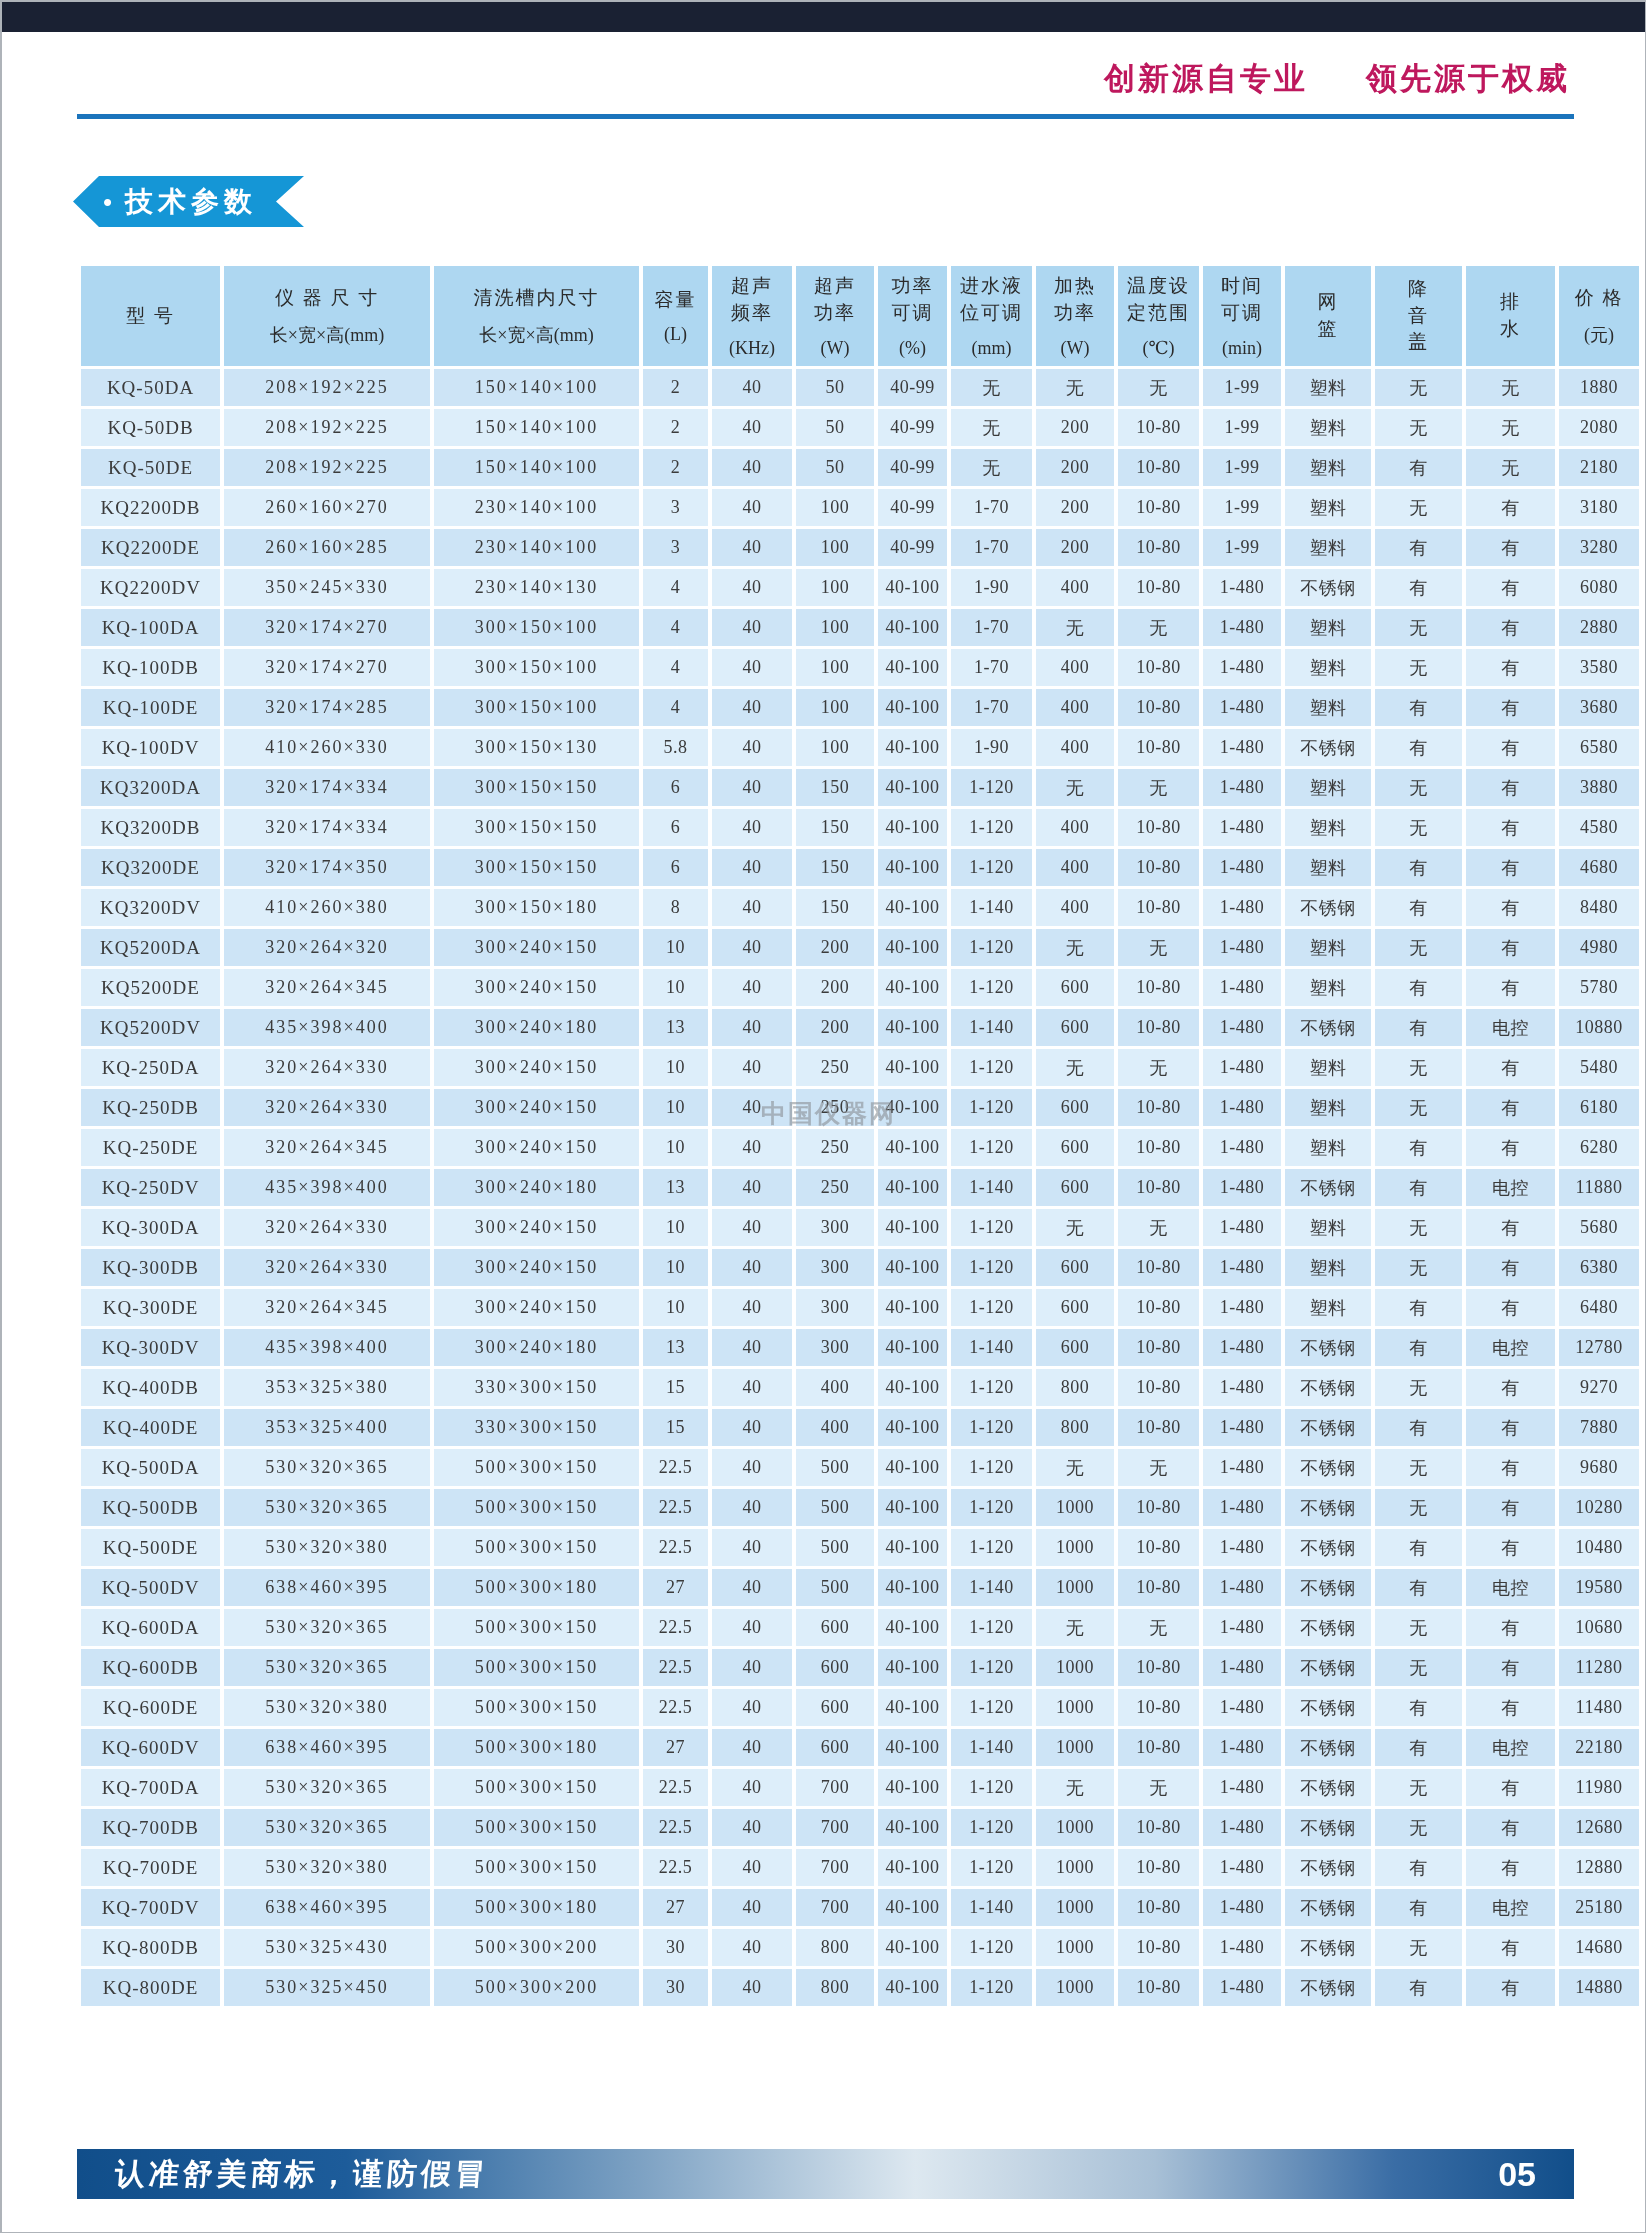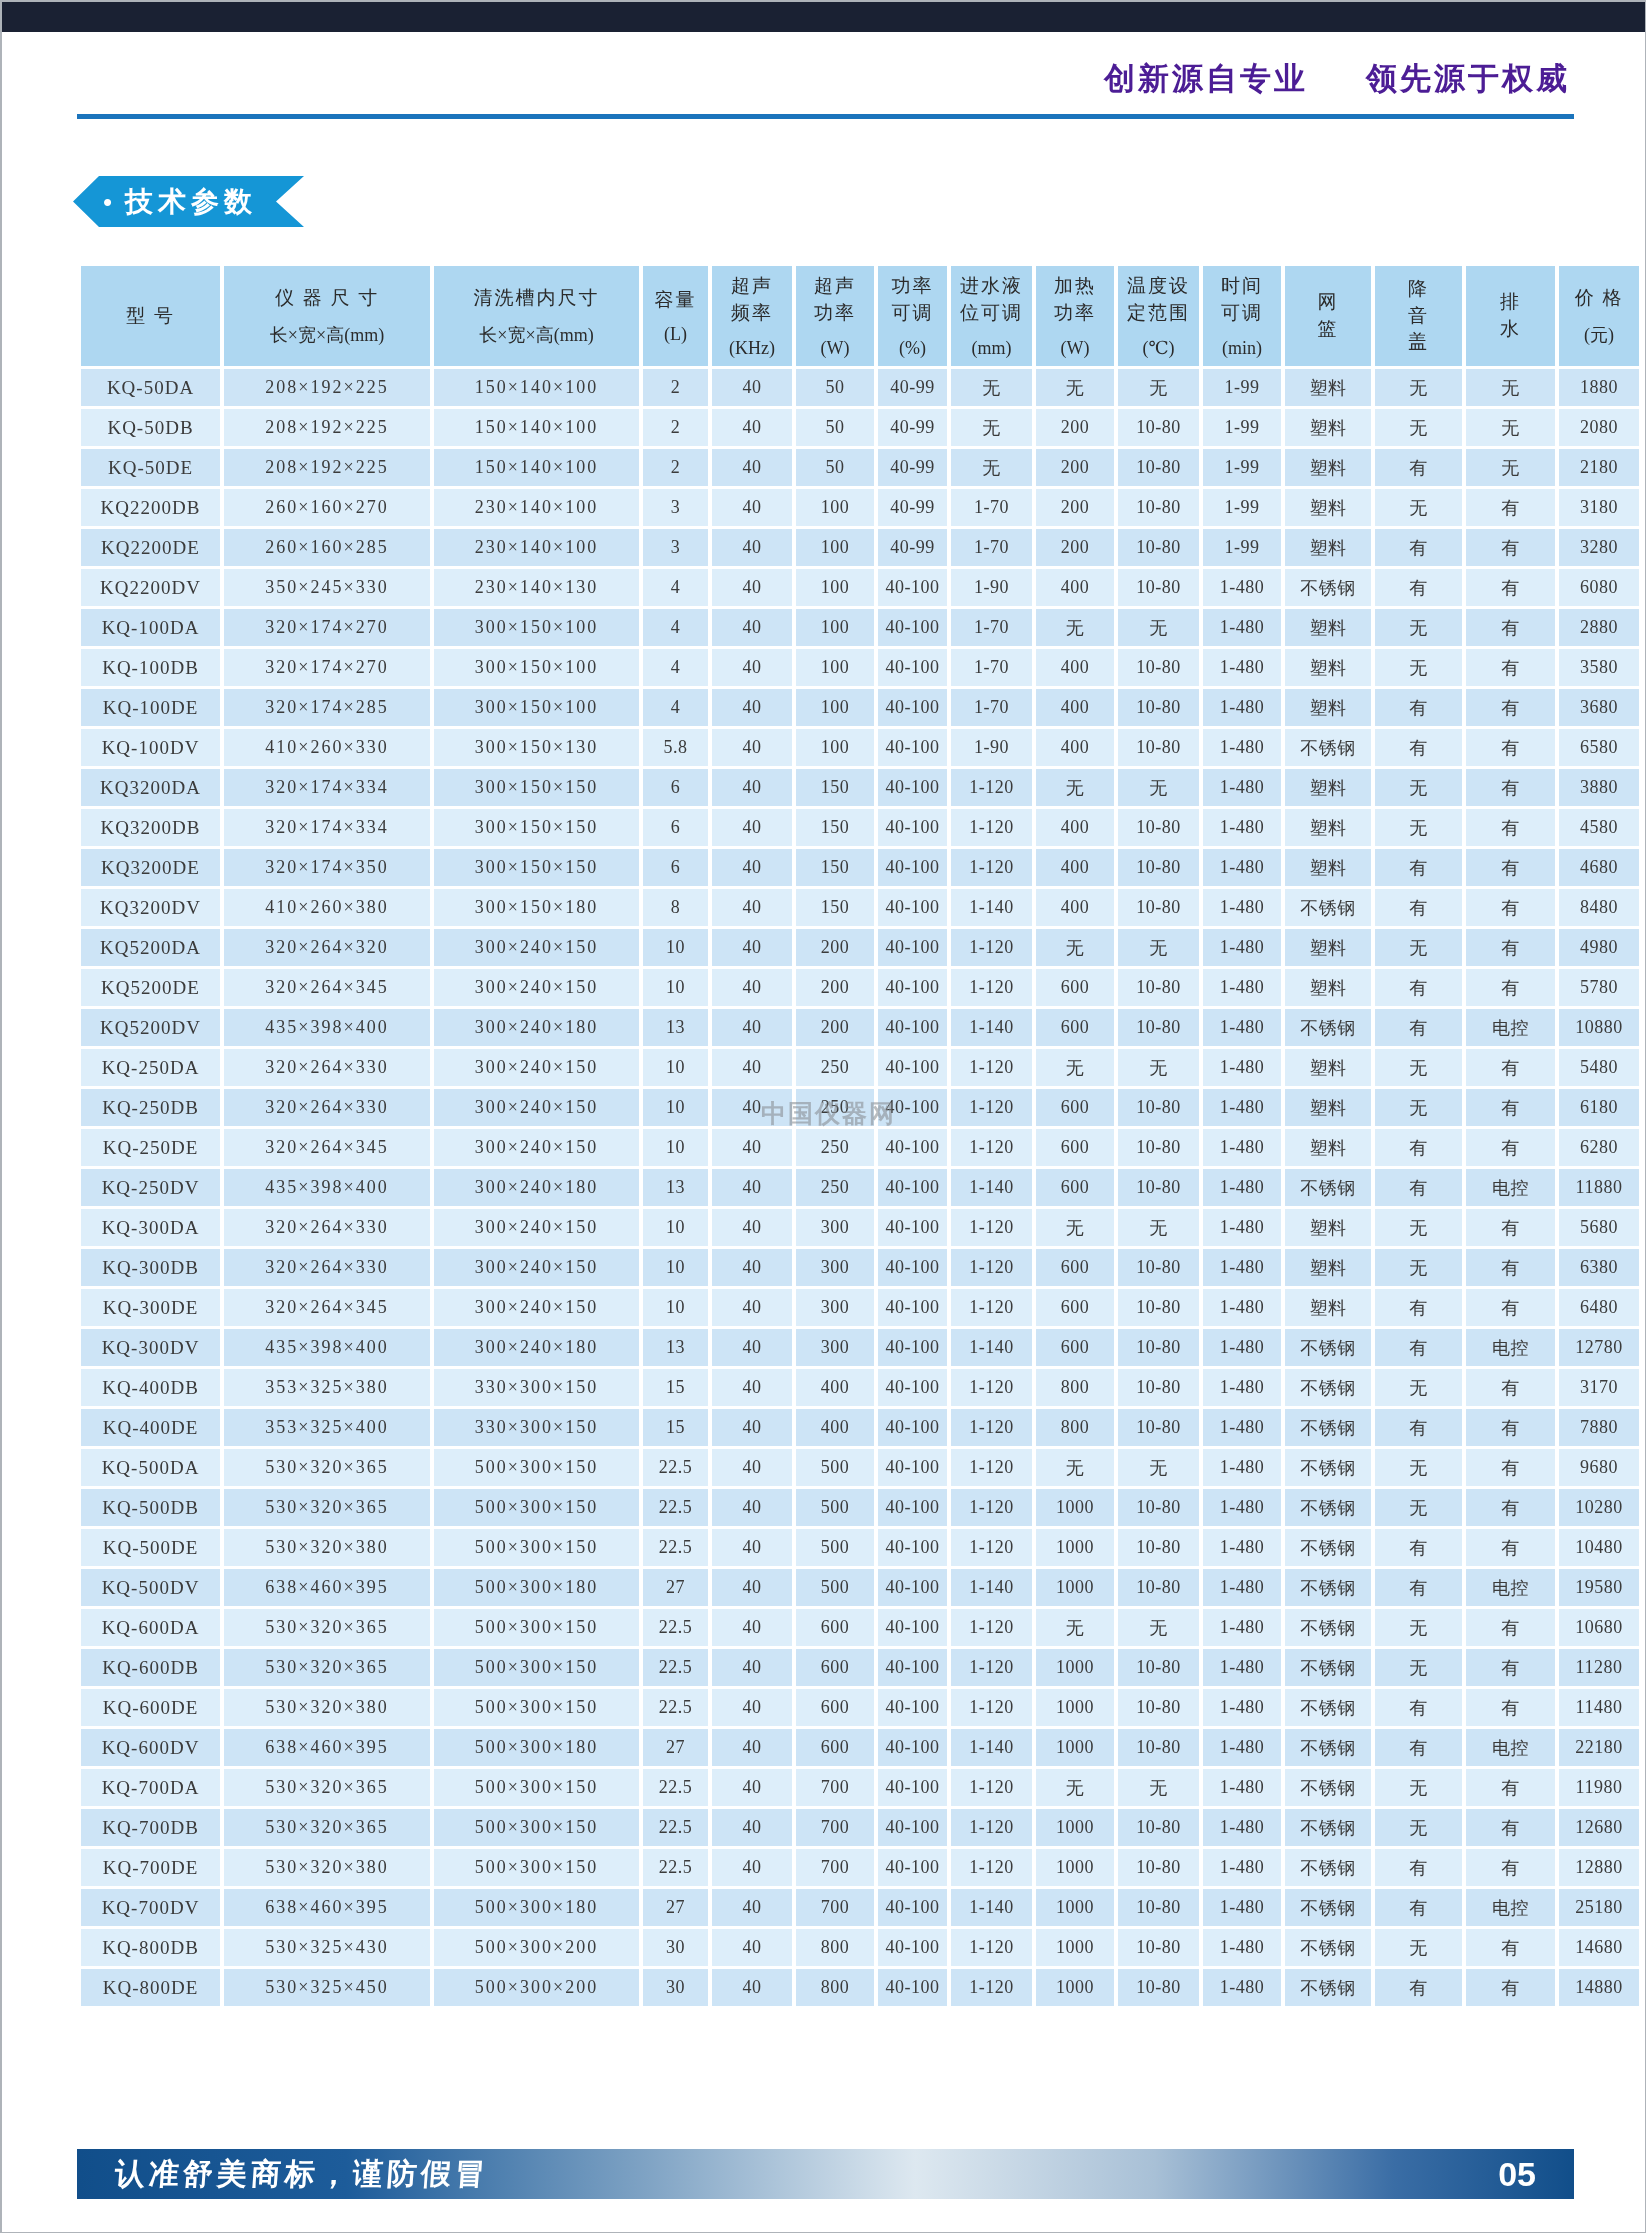--- a/index.html
+++ b/index.html
@@ -1,20 +1,20 @@
 <!DOCTYPE html>
 <html><head>
 <meta charset="utf-8">
 <style>
   html,body{margin:0;padding:0;background:#e9e9e9;}
   .page{position:relative;width:1647px;height:2234px;background:#ffffff;
         border:2px solid #aeb3b9;box-sizing:border-box;overflow:hidden;
         font-family:"Liberation Sans", sans-serif;}
   .topbar{position:absolute;top:0;left:0;width:100%;height:30px;background:#1a2133;}
-  .slogan{position:absolute;top:56px;right:75px;color:#4c1d95;font-weight:bold;
+  .slogan{position:absolute;top:56px;right:75px;color:#be185d;font-weight:bold;
           font-size:31px;letter-spacing:3px;white-space:nowrap;}
   .slogan .gap{display:inline-block;width:58px;}
   .rule{position:absolute;top:112px;left:75px;width:1497px;height:5px;background:#1b74bc;}
   .badge{position:absolute;top:174px;left:71px;width:231px;height:51px;background:#1596d6;
          clip-path:polygon(0 50%, 26px 0, 100% 0, calc(100% - 28px) 50%, 100% 100%, 26px 100%);
          display:flex;align-items:center;padding-left:30px;box-sizing:border-box;}
   .badge .dot{color:#ffffff;font-size:26px;margin-right:13px;line-height:1;}
   .badge .label{color:#ffffff;font-weight:bold;font-size:28px;letter-spacing:5px;}
   .spec-table{position:absolute;top:261px;left:75px;width:1497px;
               border-collapse:separate;border-spacing:4px 3px;table-layout:fixed;
@@ -610,21 +610,21 @@
           <td>40</td>
           <td>400</td>
           <td>40-100</td>
           <td>1-120</td>
           <td>800</td>
           <td>10-80</td>
           <td>1-480</td>
           <td>不锈钢</td>
           <td>无</td>
           <td>有</td>
-          <td>3170</td>
+          <td>9270</td>
         </tr>
         <tr>
           <td>KQ-400DE</td>
           <td>353×325×400</td>
           <td>330×300×150</td>
           <td>15</td>
           <td>40</td>
           <td>400</td>
           <td>40-100</td>
           <td>1-120</td>

